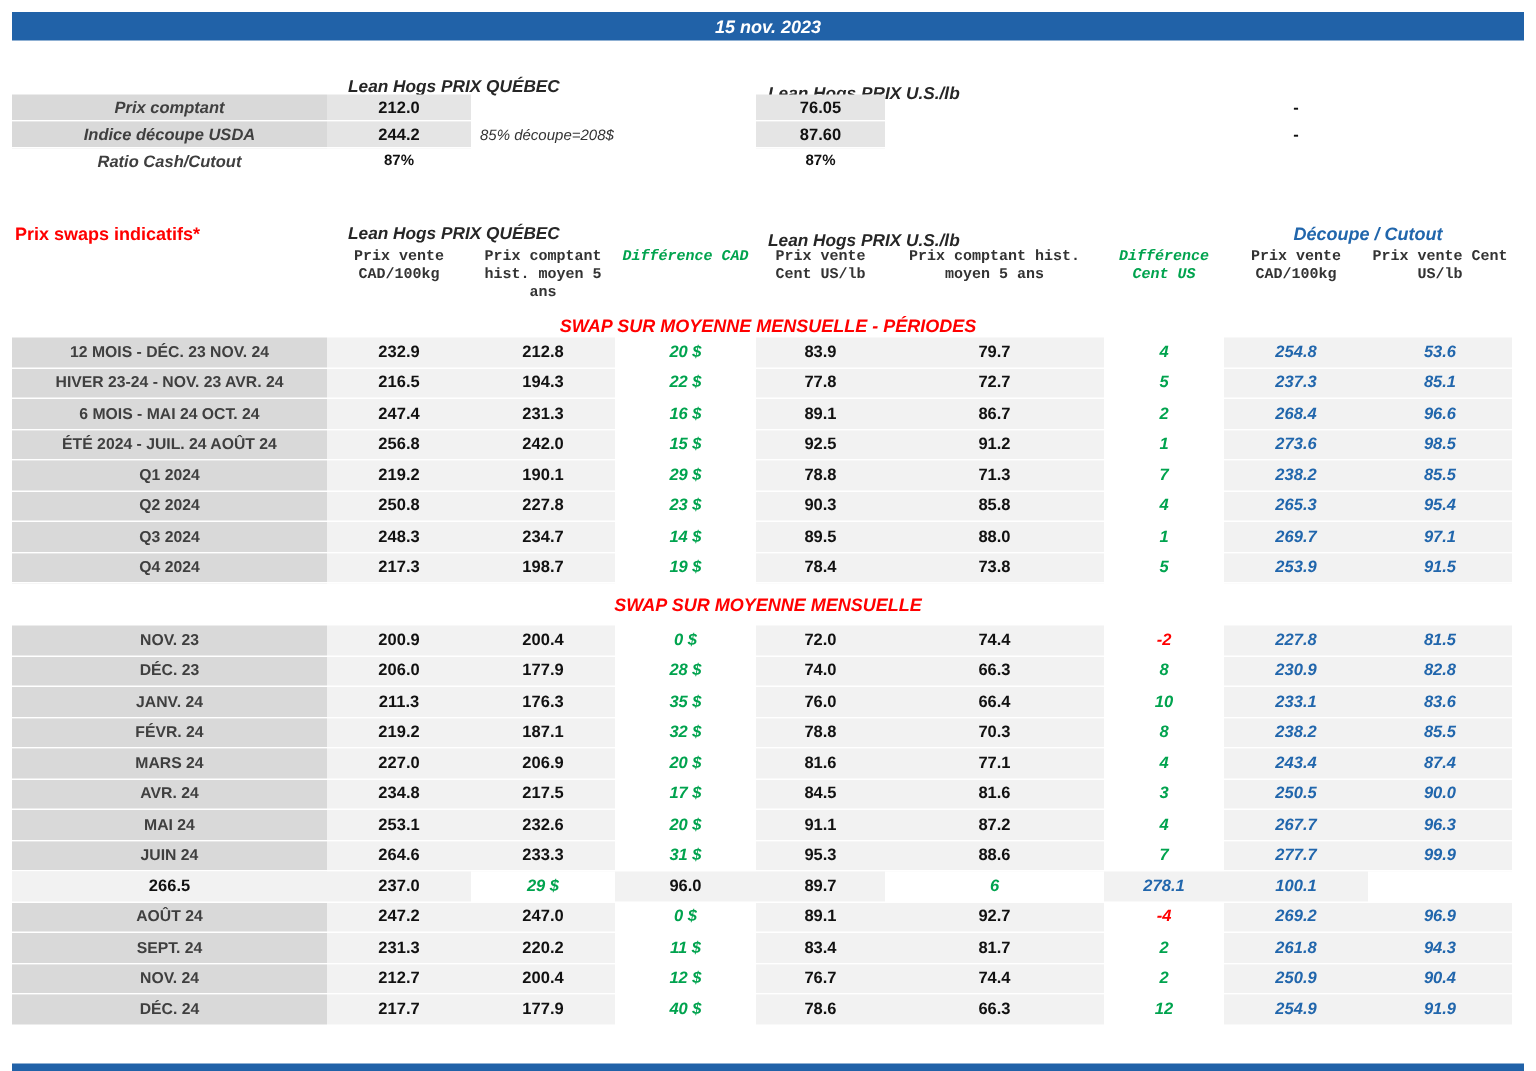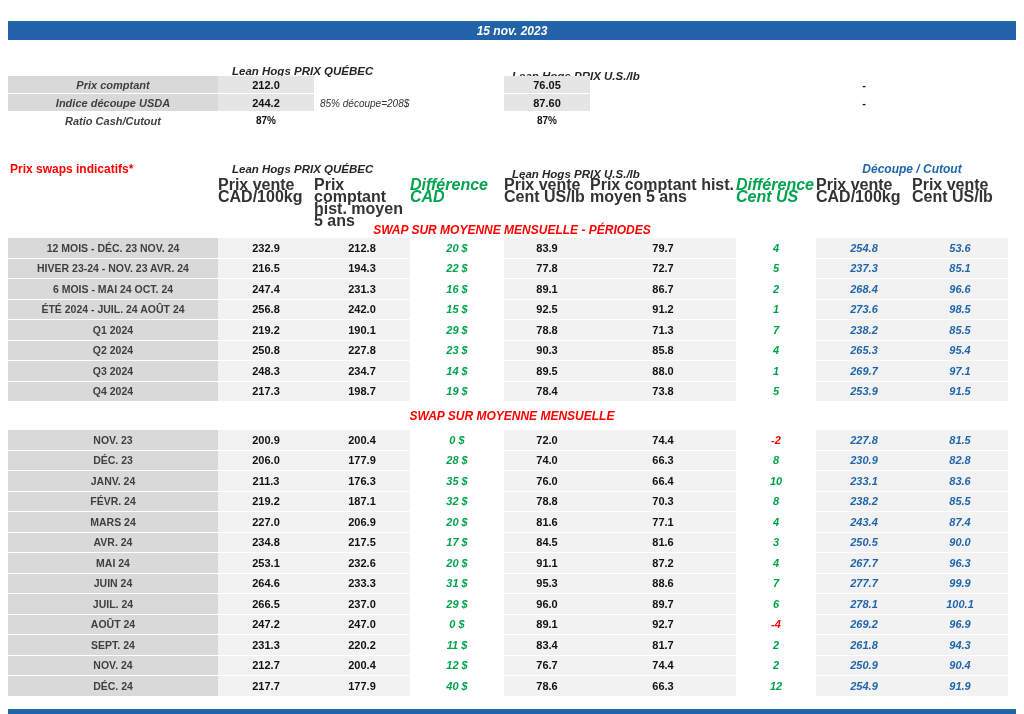--- a/index.html
+++ b/index.html
@@ -2,21 +2,21 @@
 <html><head>
 <meta charset="utf-8">
 <style>
   * { box-sizing: border-box; margin: 0; padding: 0; }
   html, body {
     width: 1024px; height: 714px;
     background: #ffffff;
     font-family: "Liberation Sans", sans-serif;
     overflow: hidden;
   }
-  .page { position: relative; width: 1024px; height: 714px; padding: 21px 8px; }
+  .page { position: relative; width: 1024px; height: 714px; padding: 8px 8px; }
 
   
   .topbar {
     height: 19px; background: #2162a8; color: #fff;
     display: flex; align-items: center; justify-content: center;
     font-size: 12px; font-weight: 700; font-style: italic;
   }
   .bottombar {
     position: absolute; left: 8px; right: 8px; bottom: 0; height: 5px;
     background: #2162a8;
@@ -69,22 +69,22 @@
 
   
   .swaps-header { height: 18px; margin-top: 28px; }
   .swaps-title {
     grid-column: 1; color: #ff0000; font-weight: 700; font-size: 12px;
     padding-left: 2px; white-space: nowrap;
   }
 
   .col-headers { height: 46px; align-items: start; }
   .colh {
-    font-size: 16px; line-height: 12px; font-weight: 700; color: #333;
-    padding-top: 3px;
+    font-size: 10px; line-height: 12px; font-weight: 700; color: #333;
+    text-align: center; padding-top: 3px; font-family: Liberation Mono, monospace;
   }
   .colh.green { color: #00a34e; font-style: italic; }
 
   
   .section-title {
     height: 16px; line-height: 16px; text-align: center;
     color: #ff0000; font-weight: 700; font-style: italic; font-size: 12px;
   }
   .section-title.second { margin-top: 6px; margin-bottom: 6px; }
 
@@ -336,21 +336,20 @@
         <div class="cell cell-band">264.6</div>
         <div class="cell cell-band">233.3</div>
         <div class="cell cell-diff">31 $</div>
         <div class="cell cell-band">95.3</div>
         <div class="cell cell-band">88.6</div>
         <div class="cell cell-diff">7</div>
         <div class="cell cell-band cell-cutout">277.7</div>
         <div class="cell cell-band cell-cutout">99.9</div>
       </div>
       <div class="grid-row data-row">
-        <div class="cell cell-label">JUIL. 24</div>
         <div class="cell cell-band">266.5</div>
         <div class="cell cell-band">237.0</div>
         <div class="cell cell-diff">29 $</div>
         <div class="cell cell-band">96.0</div>
         <div class="cell cell-band">89.7</div>
         <div class="cell cell-diff">6</div>
         <div class="cell cell-band cell-cutout">278.1</div>
         <div class="cell cell-band cell-cutout">100.1</div>
       </div>
       <div class="grid-row data-row">

